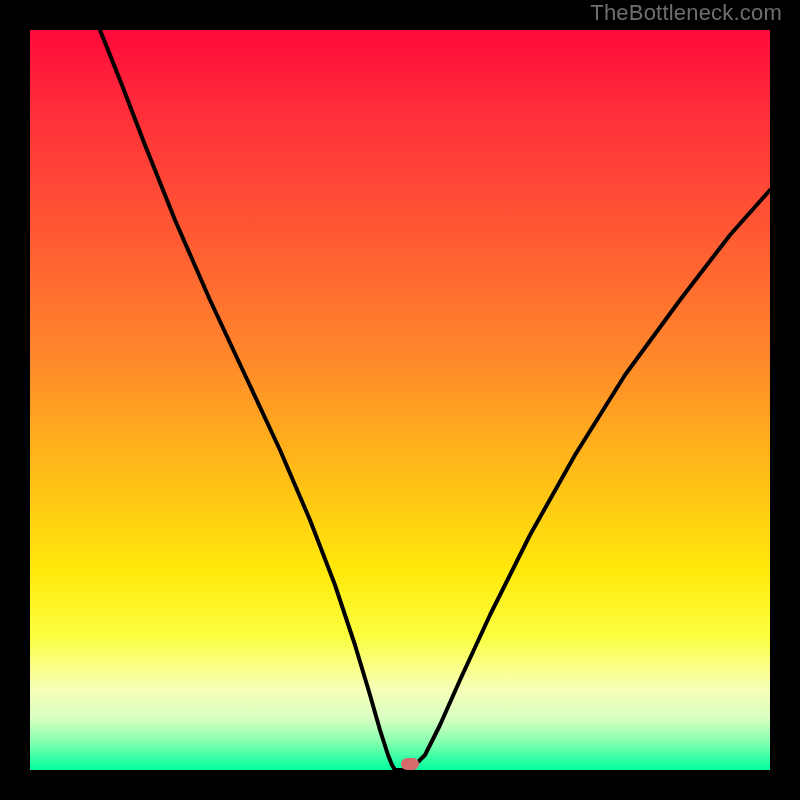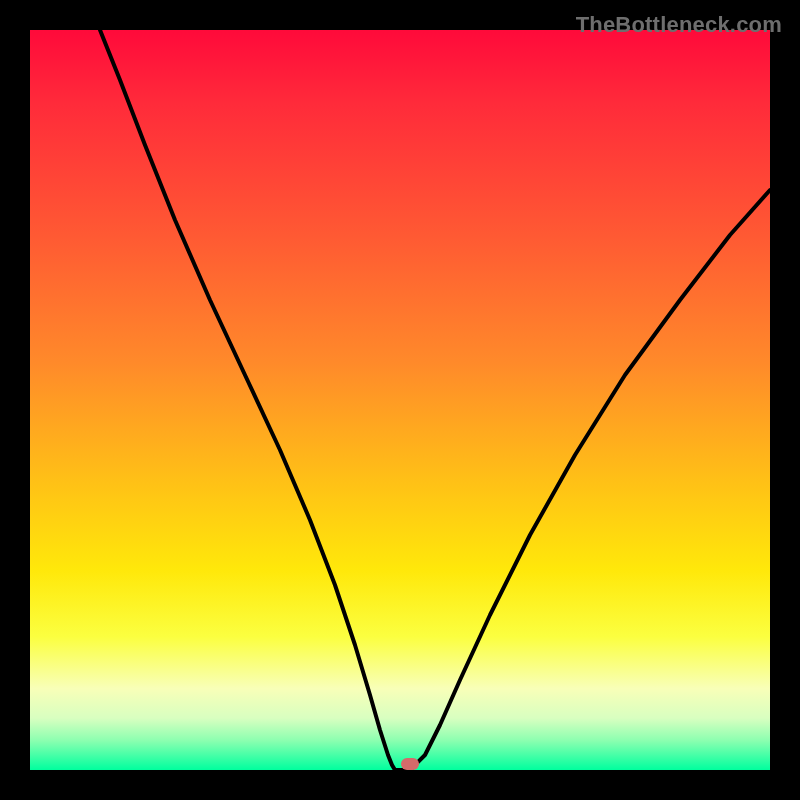--- a/index.html
+++ b/index.html
@@ -12,24 +12,24 @@
     font-family: Arial, Helvetica, sans-serif;
   }
   .frame {
     position: relative;
     width: 800px;
     height: 800px;
     background: #000;
   }
   .watermark {
     position: absolute;
-    top: 12px;
+    top: 0;
     right: 18px;
     font-size: 22px;
-    font-weight: 700;
+    font-weight: 400;
     color: #6e6e6e;
     letter-spacing: 0.2px;
     z-index: 10;
   }
   .plot-area {
     position: absolute;
     left: 30px;
     top: 30px;
     width: 740px;
     height: 740px;

